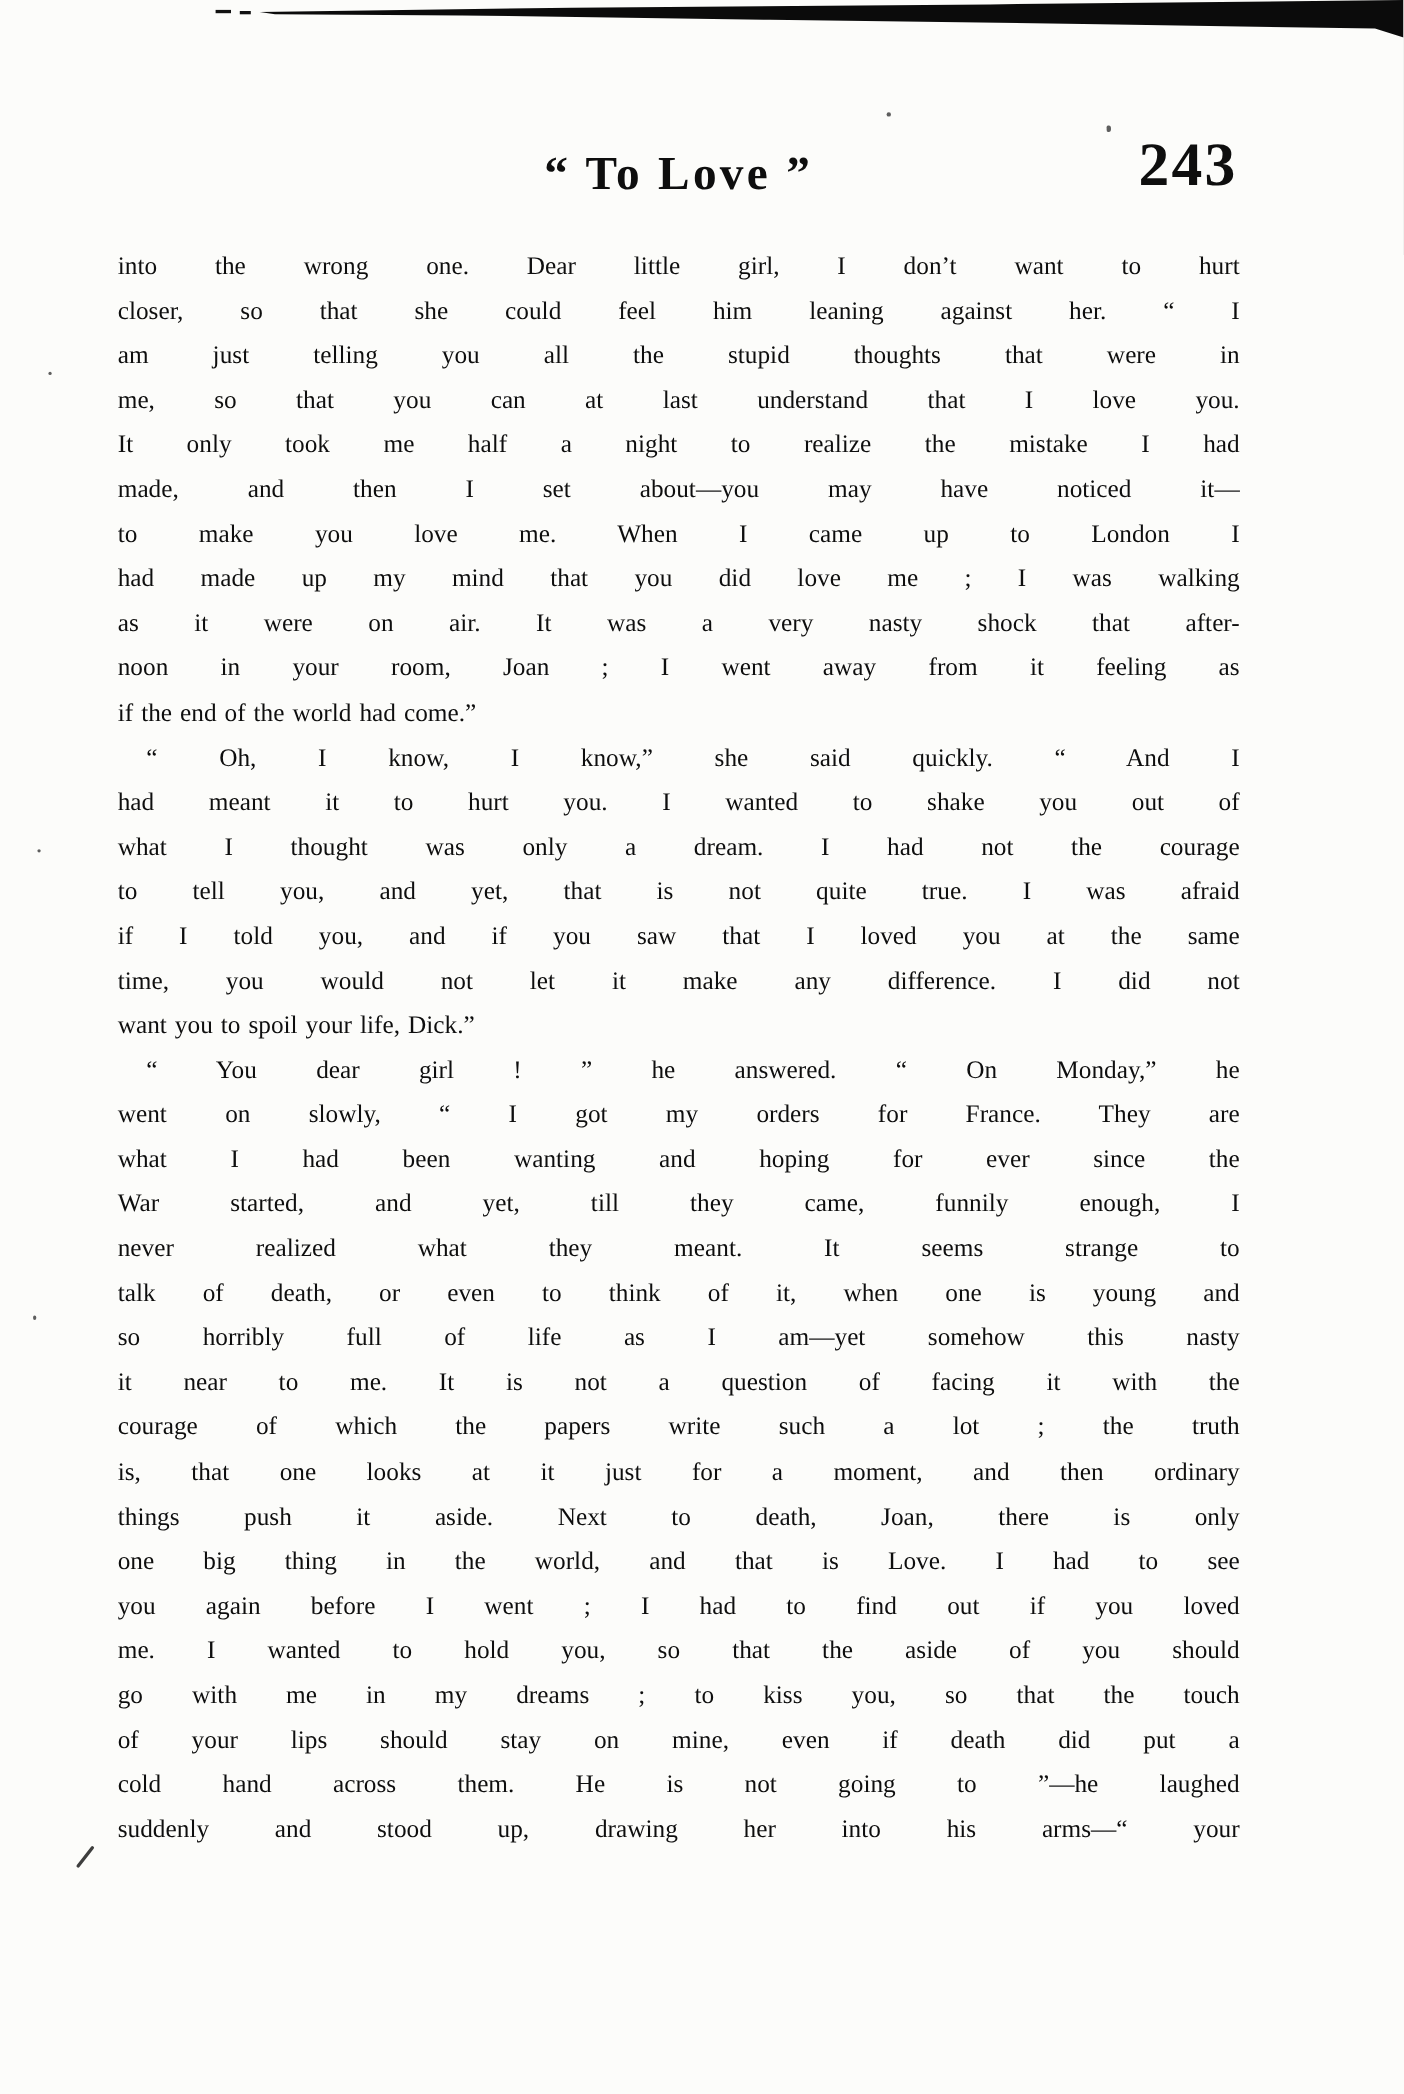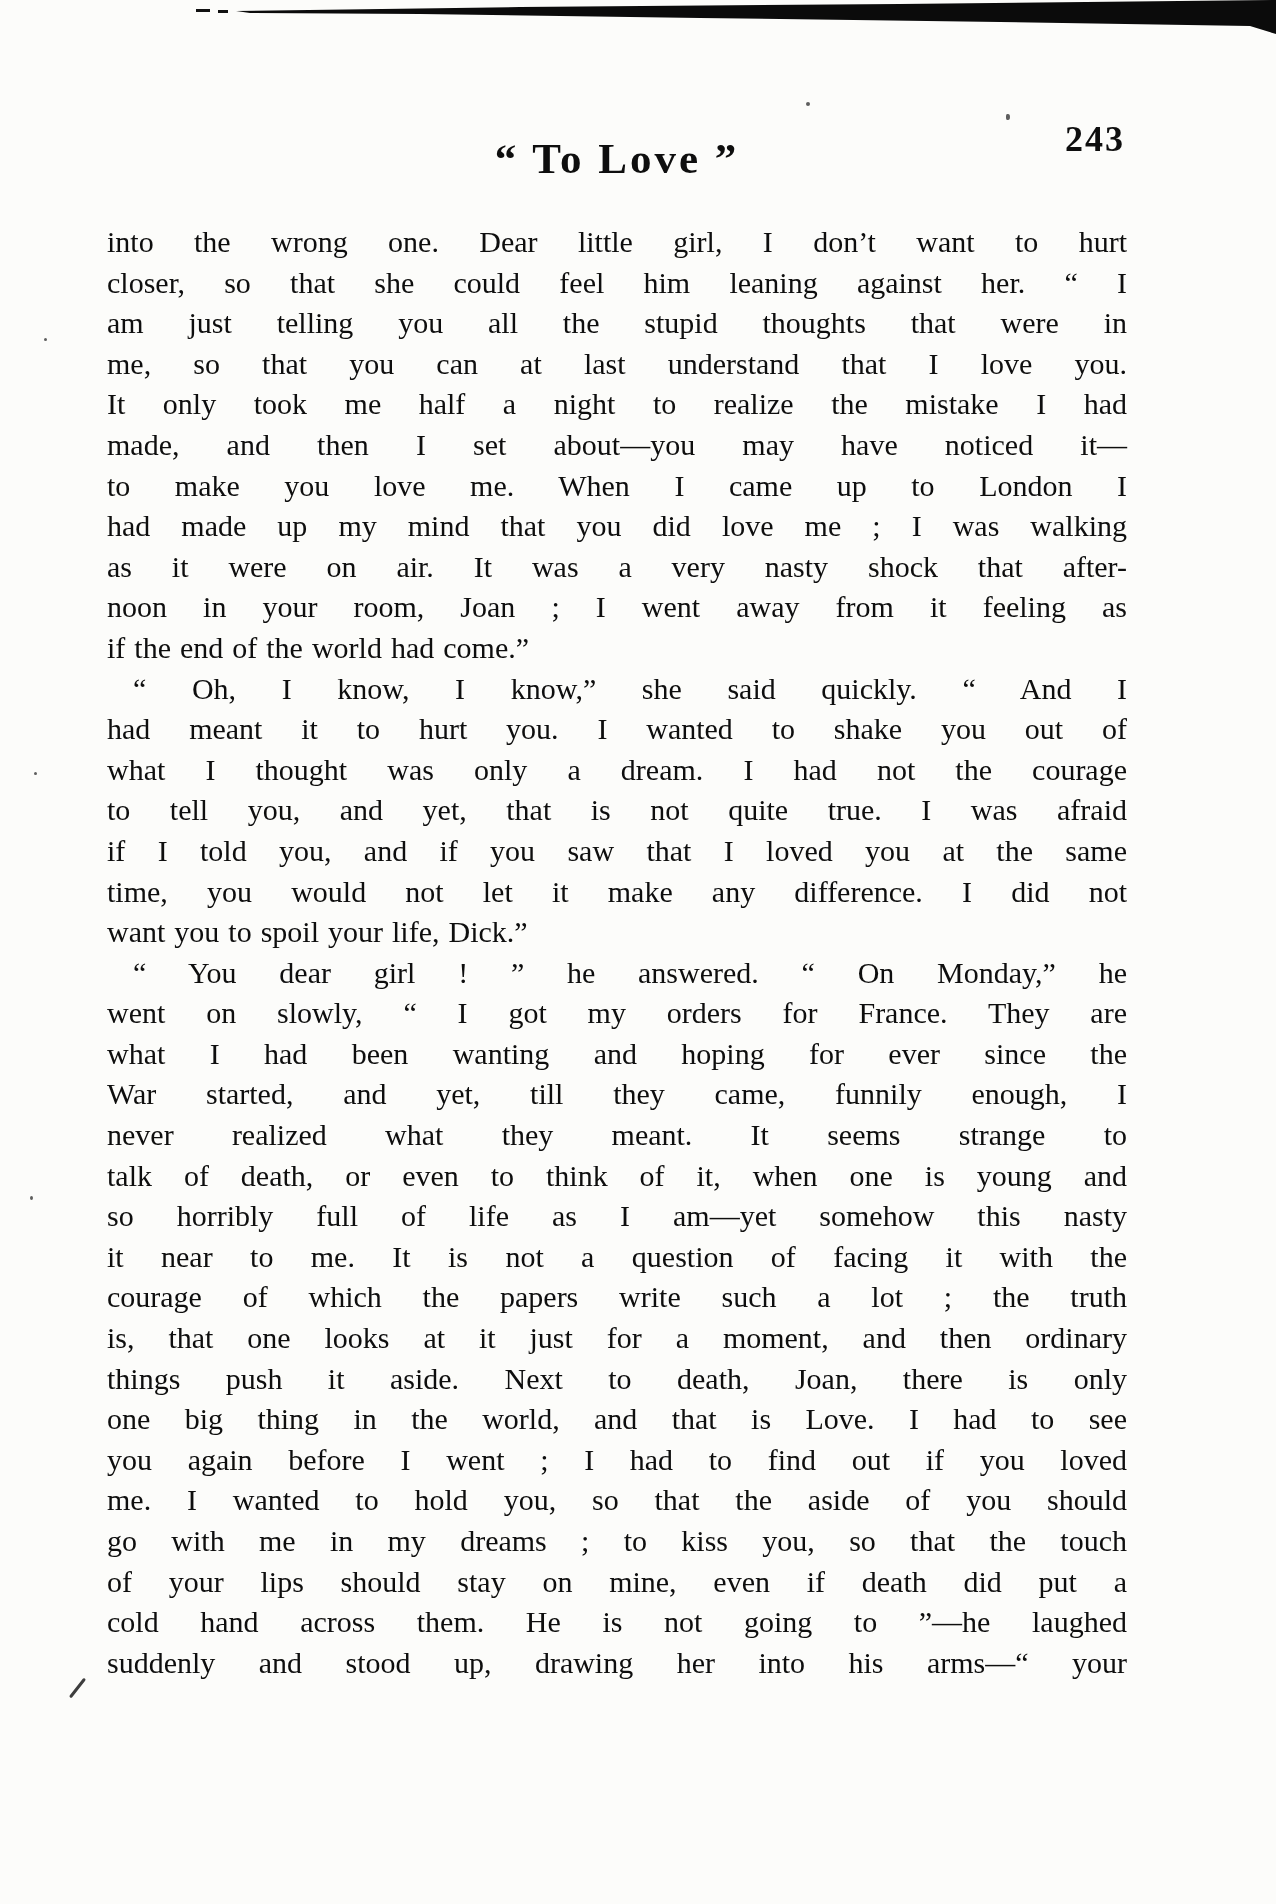--- a/index.html
+++ b/index.html
@@ -21,25 +21,25 @@
     transform:rotate(38deg); border-radius:2px; opacity:.85;
   }
   .header-title {
     position:absolute; top:134px; left:107px; width:1020px;
     text-align:center;
     font-size:43px; font-weight:bold; letter-spacing:3px;
     white-space:nowrap;
   }
   .page-number {
     position:absolute; top:118px; right:151px;
-    font-size:36px; font-weight:bold; letter-spacing:2px;
+    font-size:56px; font-weight:bold; letter-spacing:2px;
   }
   .text-body {
     position:absolute; top:222px; left:107px; width:1020px;
-    font-size:30px; line-height:40.6px;
+    font-size:23px; line-height:40.6px;
     word-spacing:1.5px;
     text-align:justify;
   }
   .line { text-align-last:justify; white-space:normal; }
   .line.endline { text-align-last:left; }
   .line.indent { text-indent:26px; }
 </style>
 </head>
 <body>
 

